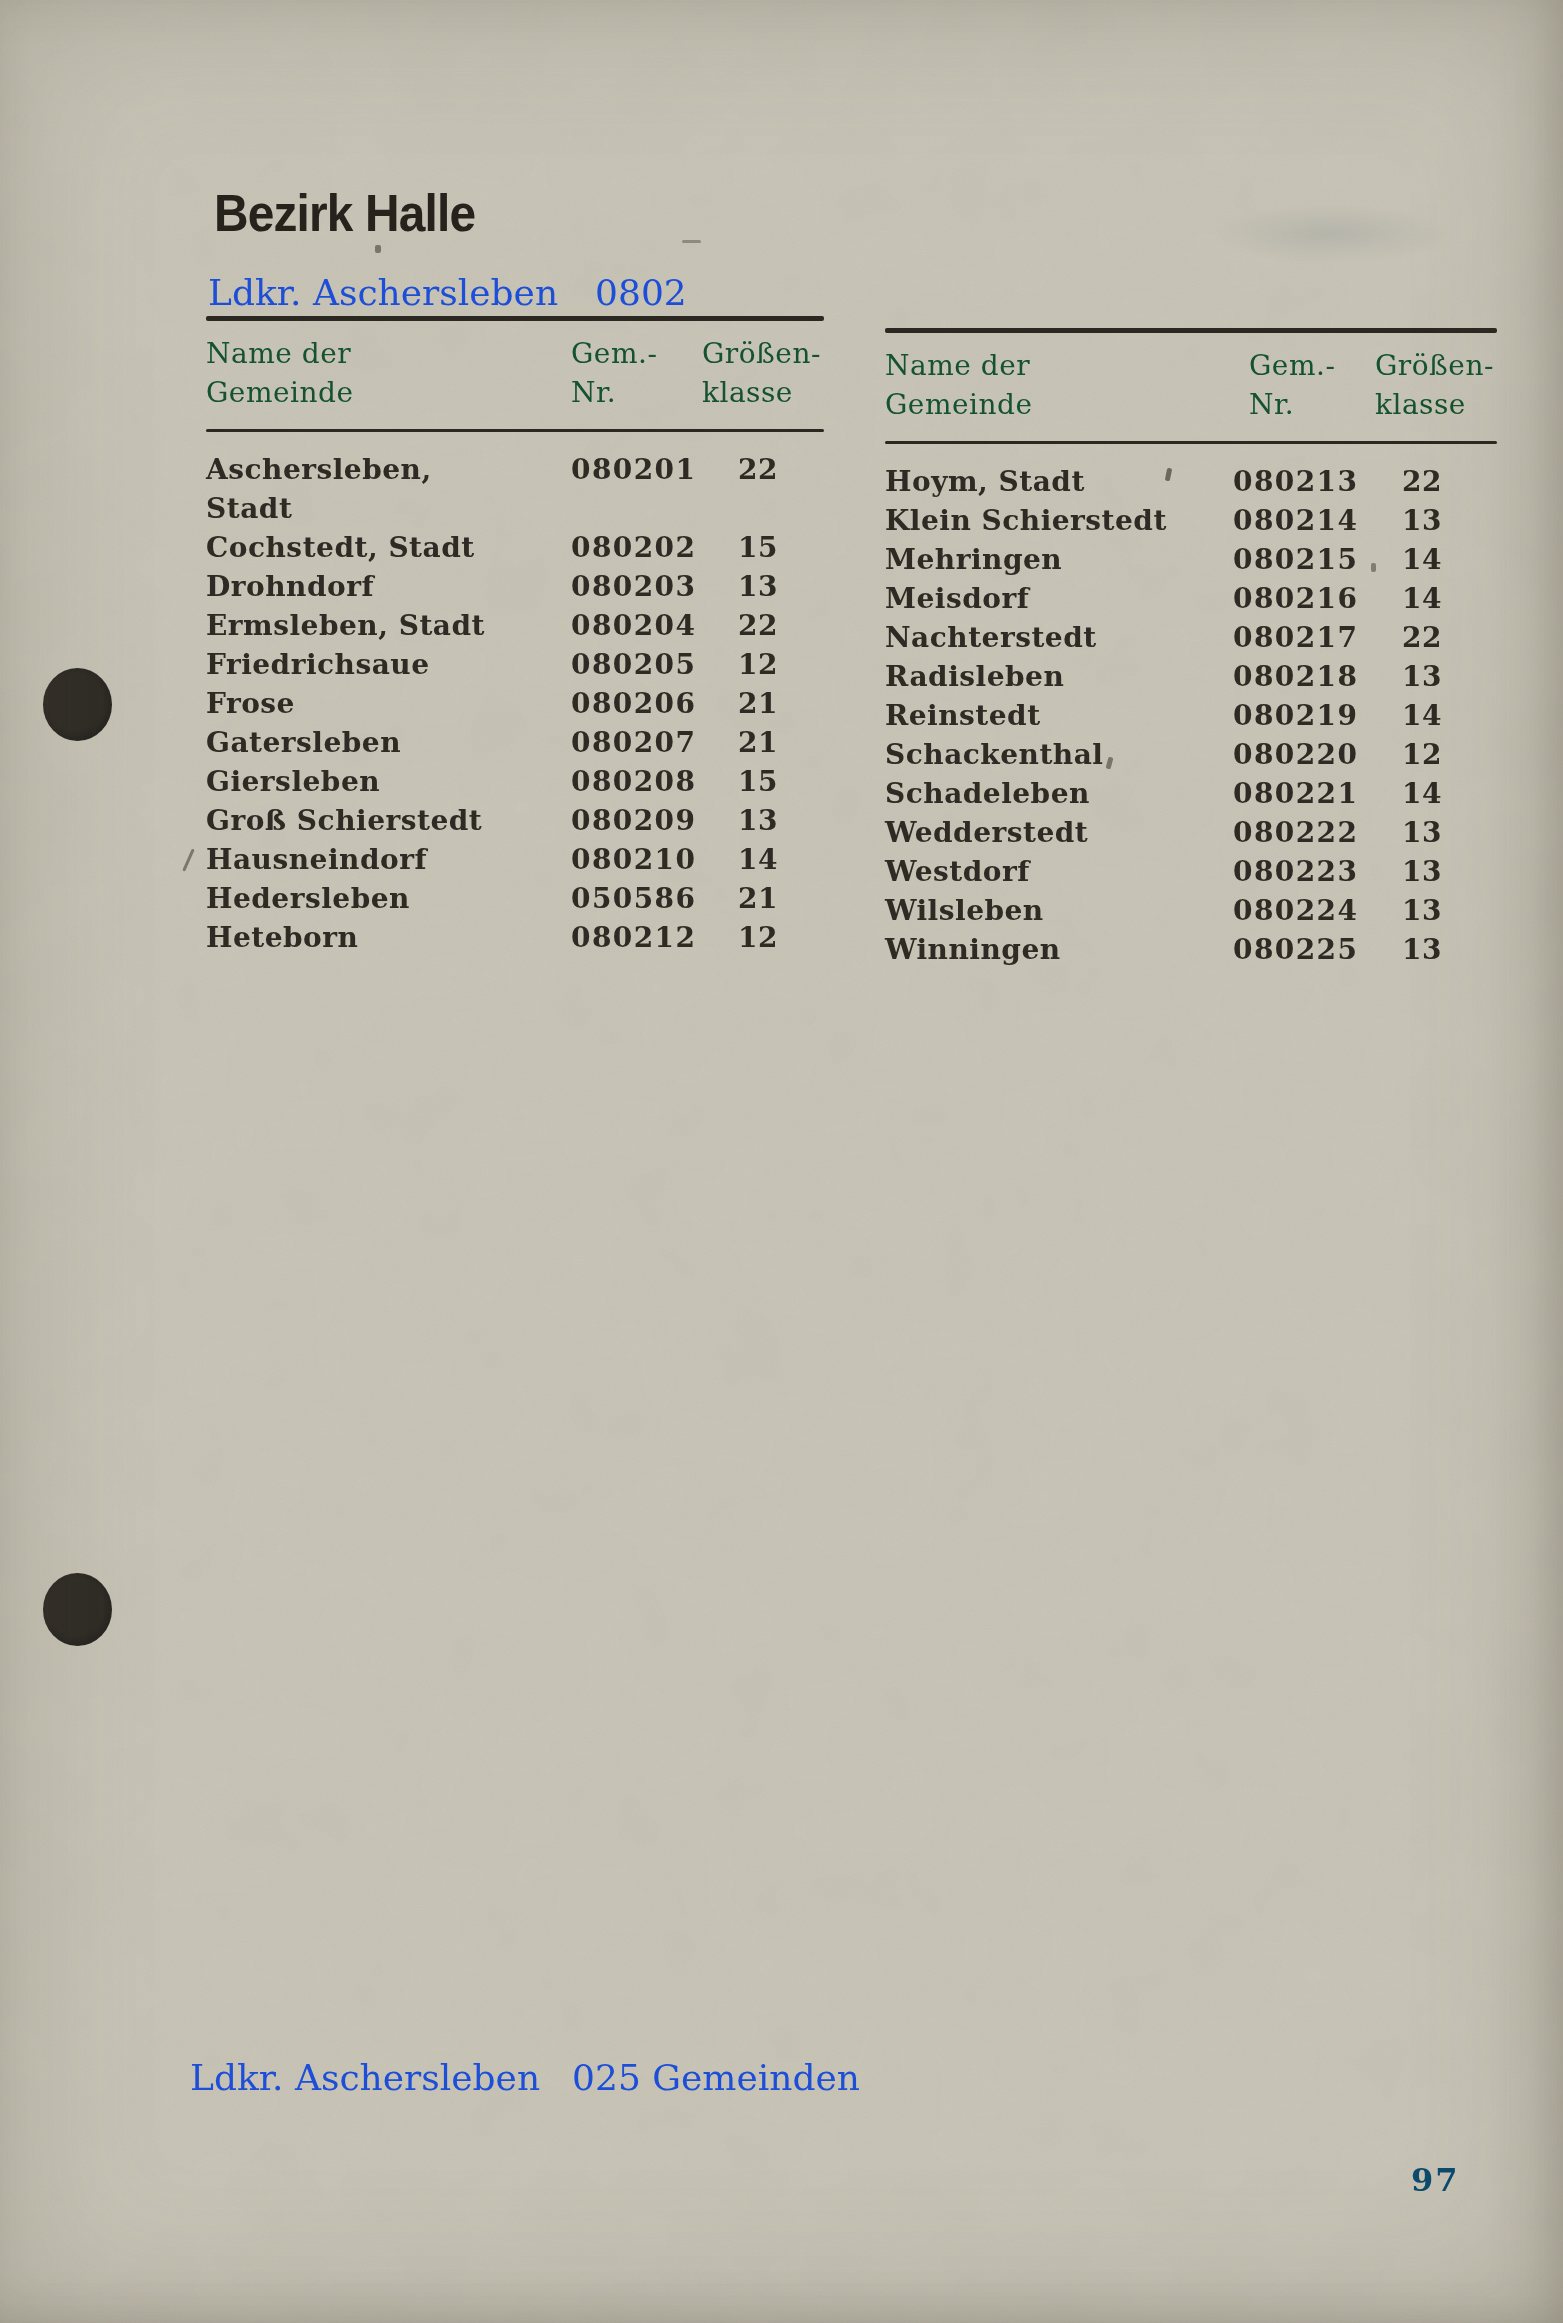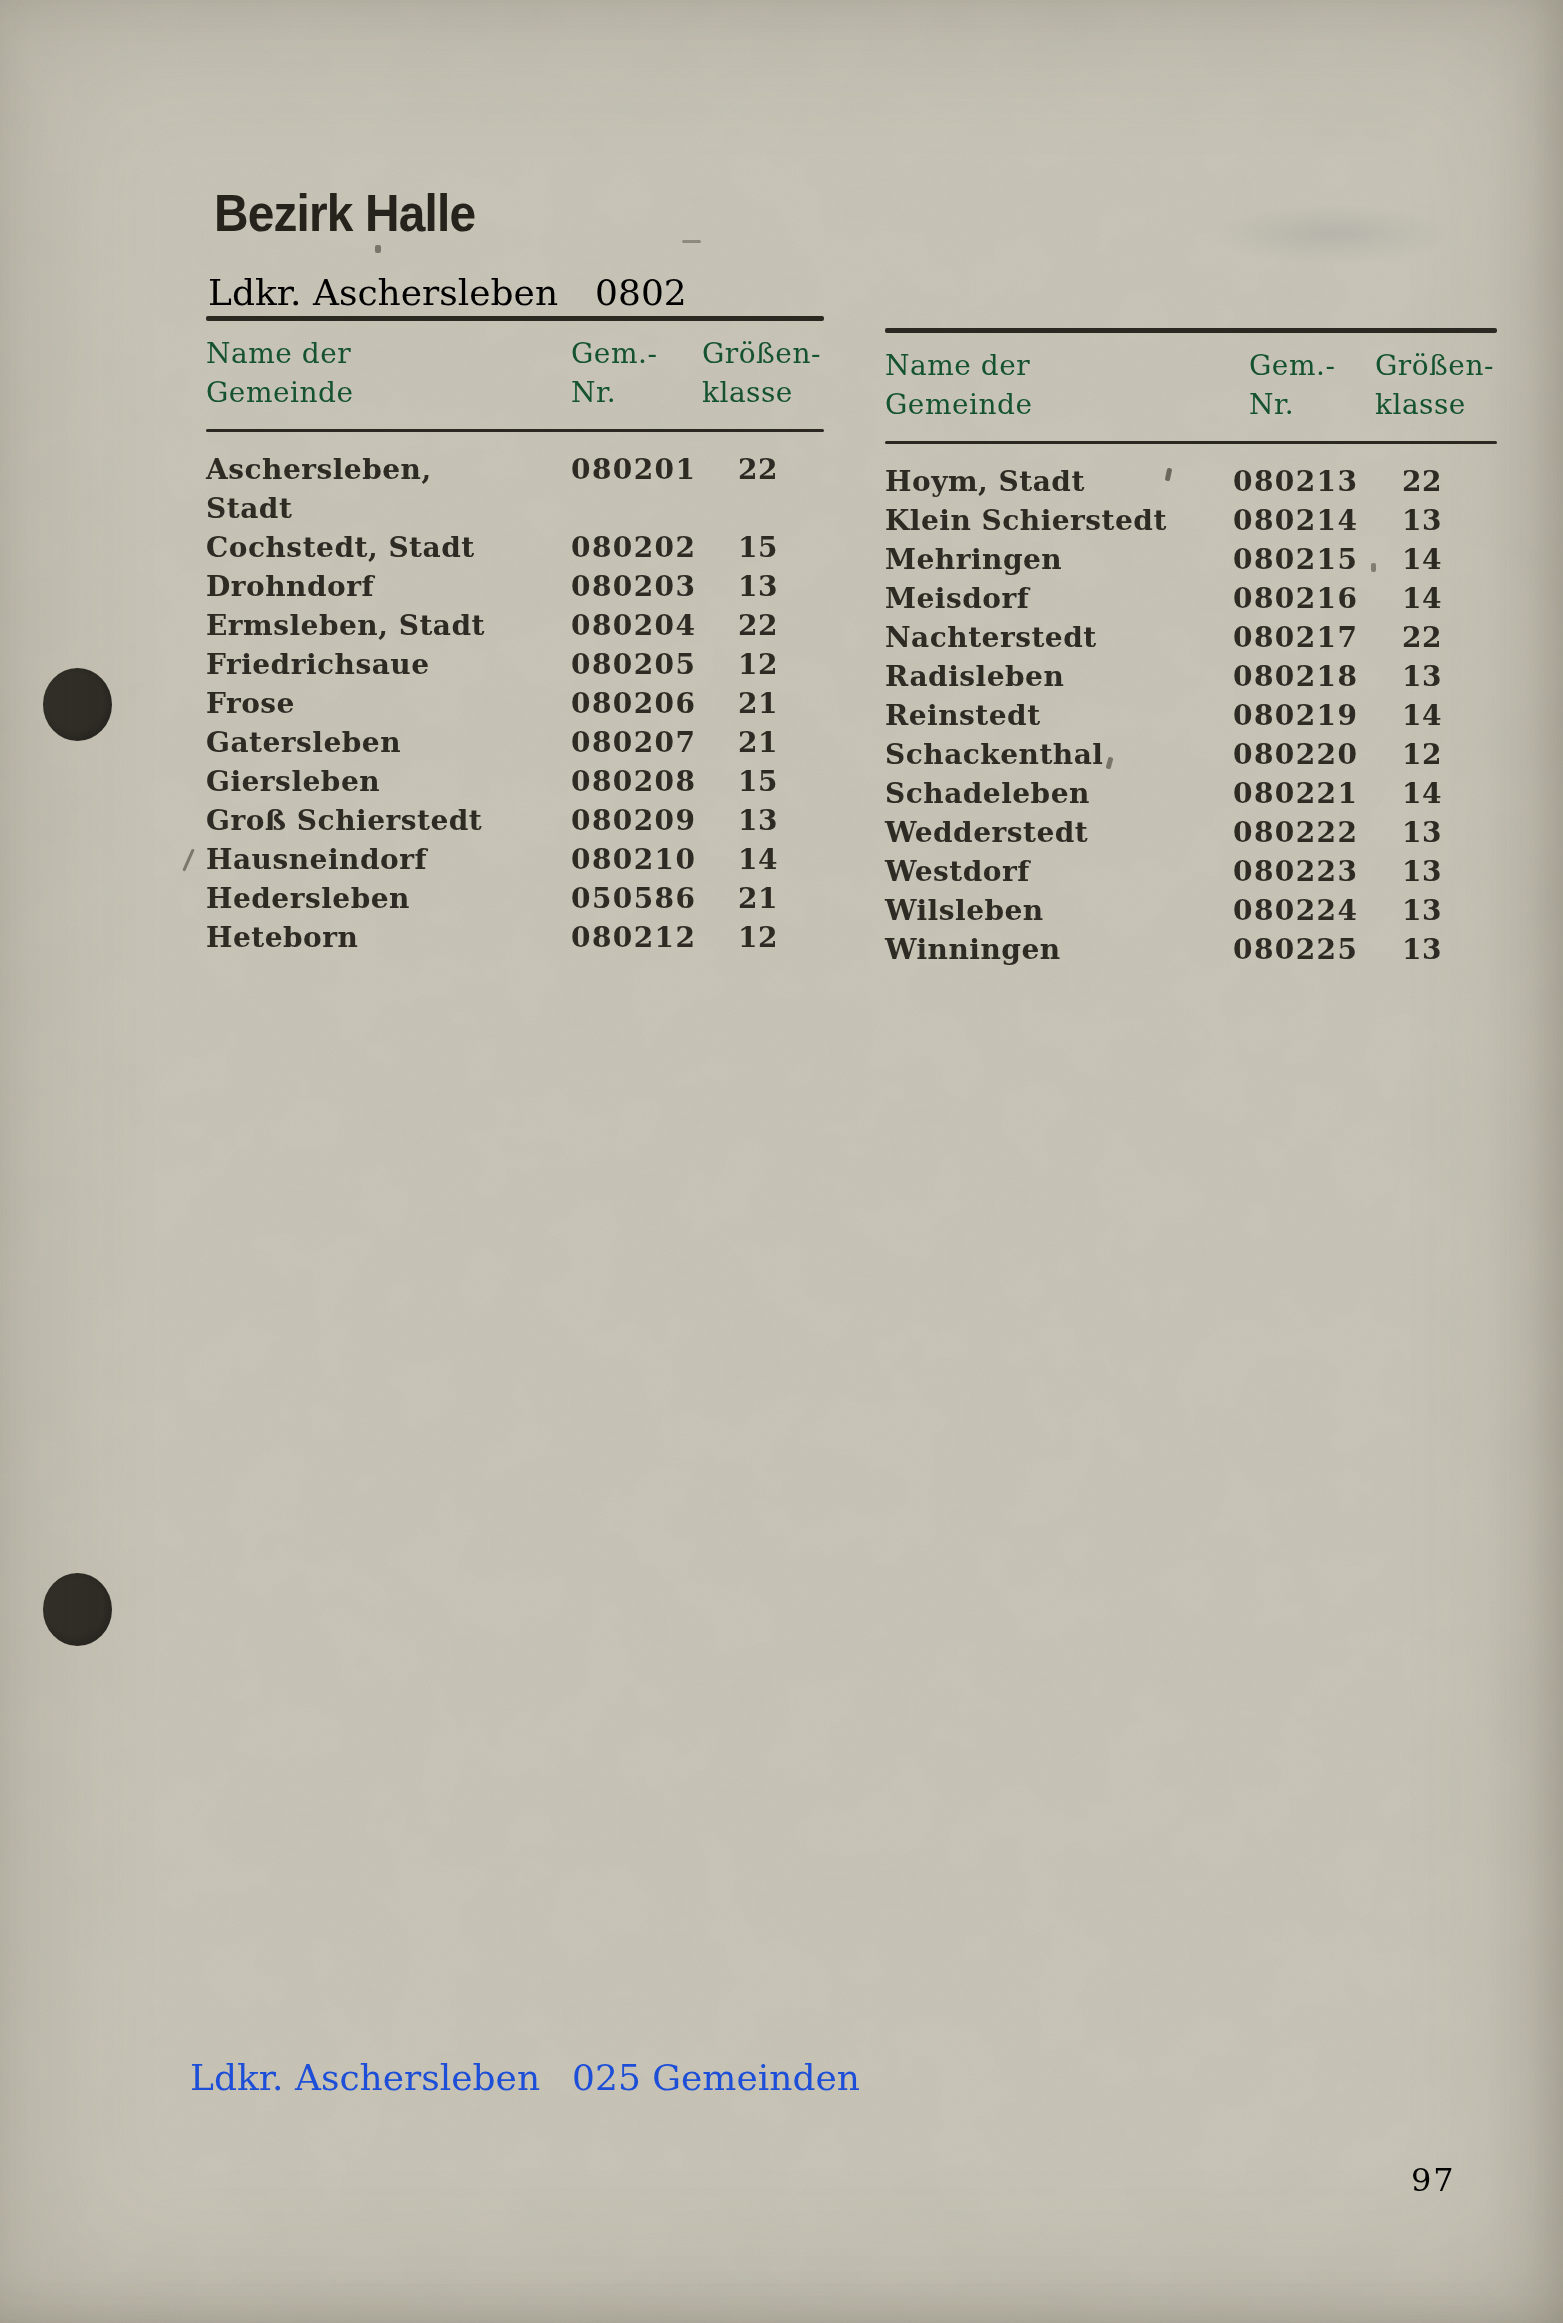--- a/index.html
+++ b/index.html
@@ -23,42 +23,42 @@
   .smudge{
     position:absolute;left:1209px;top:204px;width:244px;height:60px;z-index:1;
     background:radial-gradient(ellipse at center, rgba(118,128,133,.20), rgba(118,128,133,0) 70%);
   }
   h1.title{
     position:absolute;left:214px;top:187px;margin:0;z-index:2;
     font-family:"Liberation Sans", sans-serif;font-weight:bold;font-size:52px;line-height:52px;
     letter-spacing:-0.9px;color:#26231d;
     transform:scaleX(.92);transform-origin:left top;white-space:nowrap;
   }
-  .subheading{position:absolute;left:208px;top:272px;font-size:36px;line-height:41px;color:#000000;white-space:nowrap;}
+  .subheading{position:absolute;left:208px;top:272px;font-size:36px;line-height:41px;color:#1d4ed8;white-space:nowrap;}
   .subheading .code{margin-left:37px;}
   .tbl{position:absolute;z-index:2;}
   .tbl-left{left:206px;top:316px;width:618px;}
   .tbl-right{left:885px;top:328px;width:612px;}
   .rule{background:#2b2822;border-radius:1.9px;}
   .toprule{height:4.7px;}
   .hdr{display:grid;margin-top:13px;font-size:28px;line-height:39px;letter-spacing:0.5px;color:#14532d;}
   .tbl-left  .hdr{grid-template-columns:365px 131px auto;}
   .tbl-right .hdr{grid-template-columns:364px 126px auto;}
   .hcell span{display:block;}
   .midrule{height:3.7px;margin-top:17px;}
   .rows{margin-top:18px;font-weight:bold;}
   .row{display:grid;}
   .tbl-left  .row{grid-template-columns:365px 167px auto;}
   .tbl-right .row{grid-template-columns:348px 169px auto;}
   .cell{font-size:28px;line-height:39px;letter-spacing:0.5px;color:#2e2b25;}
   .c-name{white-space:pre-line;}
   .c-nr{letter-spacing:1.4px;}
   .footerline{position:absolute;left:190px;top:2057px;font-size:36px;line-height:41px;color:#1d4ed8;white-space:nowrap;z-index:2;}
   .footerline .count{margin-left:32px;}
-  .pagenum{position:absolute;left:1411px;top:2161px;font-size:32px;font-weight:normal;letter-spacing:1.9px;color:#000000;z-index:2;}
+  .pagenum{position:absolute;left:1411px;top:2161px;font-size:32px;font-weight:bold;letter-spacing:1.9px;color:#0c4a6e;z-index:2;}
   .speck{position:absolute;z-index:2;background:rgba(64,58,48,.55);border-radius:1.9px;}
   .speck-1{left:187px;top:848px;width:2.8px;height:24px;transform:rotate(24deg);}
   .speck-2{left:1166px;top:468px;width:4.7px;height:13px;transform:rotate(12deg);background:rgba(60,55,46,.65);}
   .speck-3{left:1107px;top:757px;width:4.7px;height:12px;transform:rotate(15deg);background:rgba(60,55,46,.55);}
   .speck-4{left:1371px;top:563px;width:4.7px;height:9.4px;background:rgba(60,55,46,.5);}
   .speck-5{left:375px;top:245px;width:5.6px;height:8.4px;background:rgba(60,55,46,.55);}
   .speck-6{left:682px;top:240px;width:19px;height:2.8px;background:rgba(60,55,46,.40);}
 </style>
 </head>
 <body>

